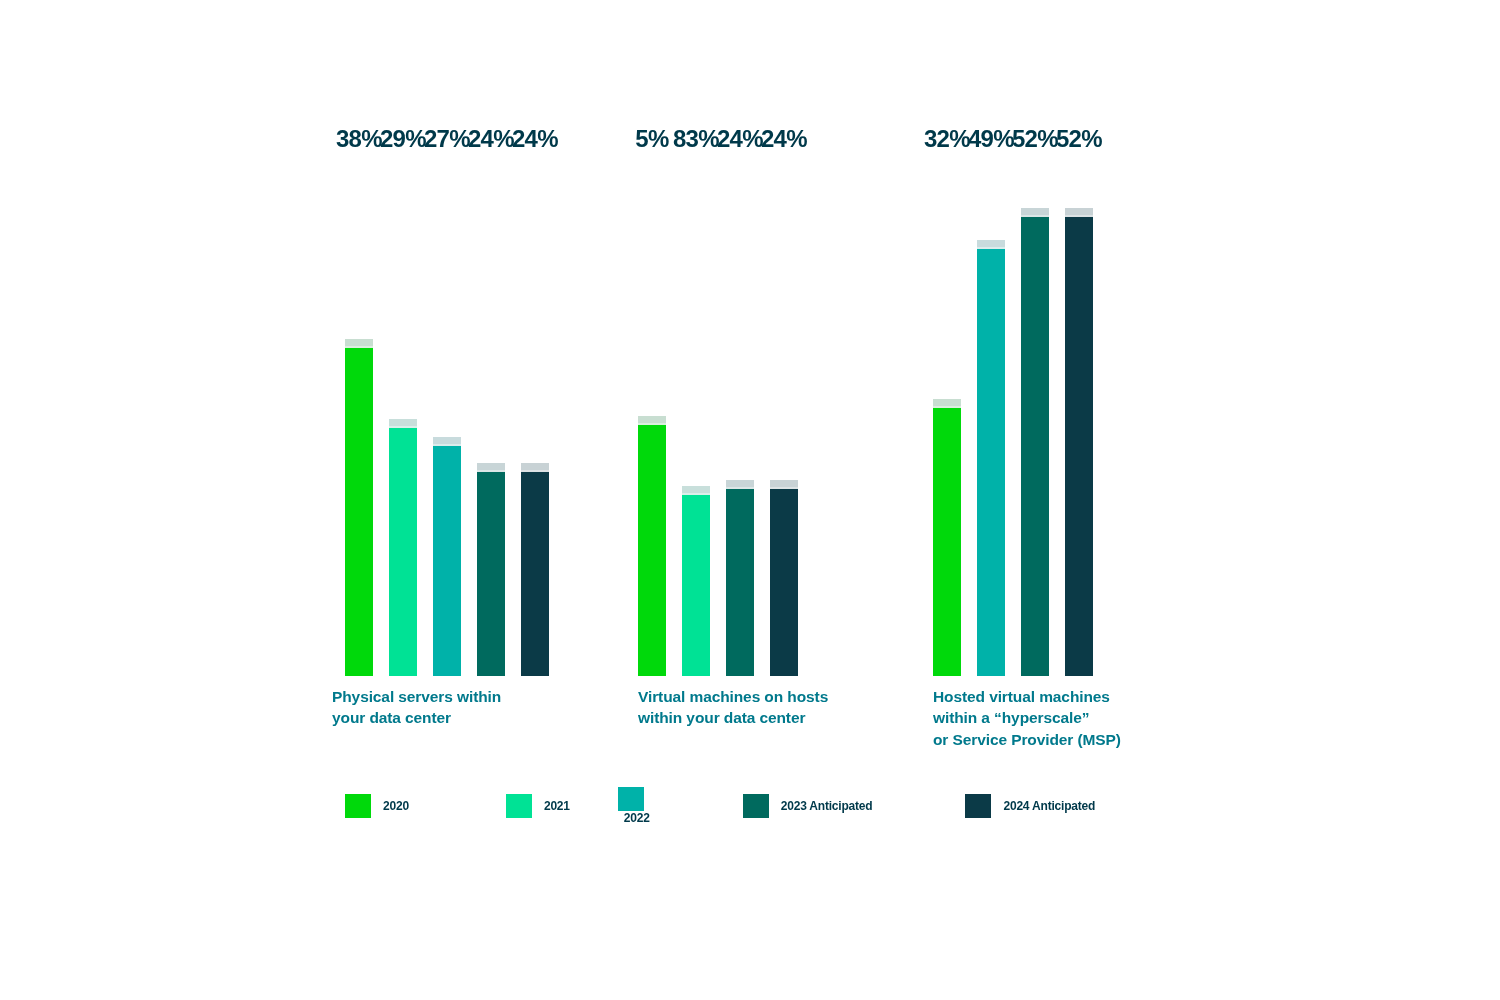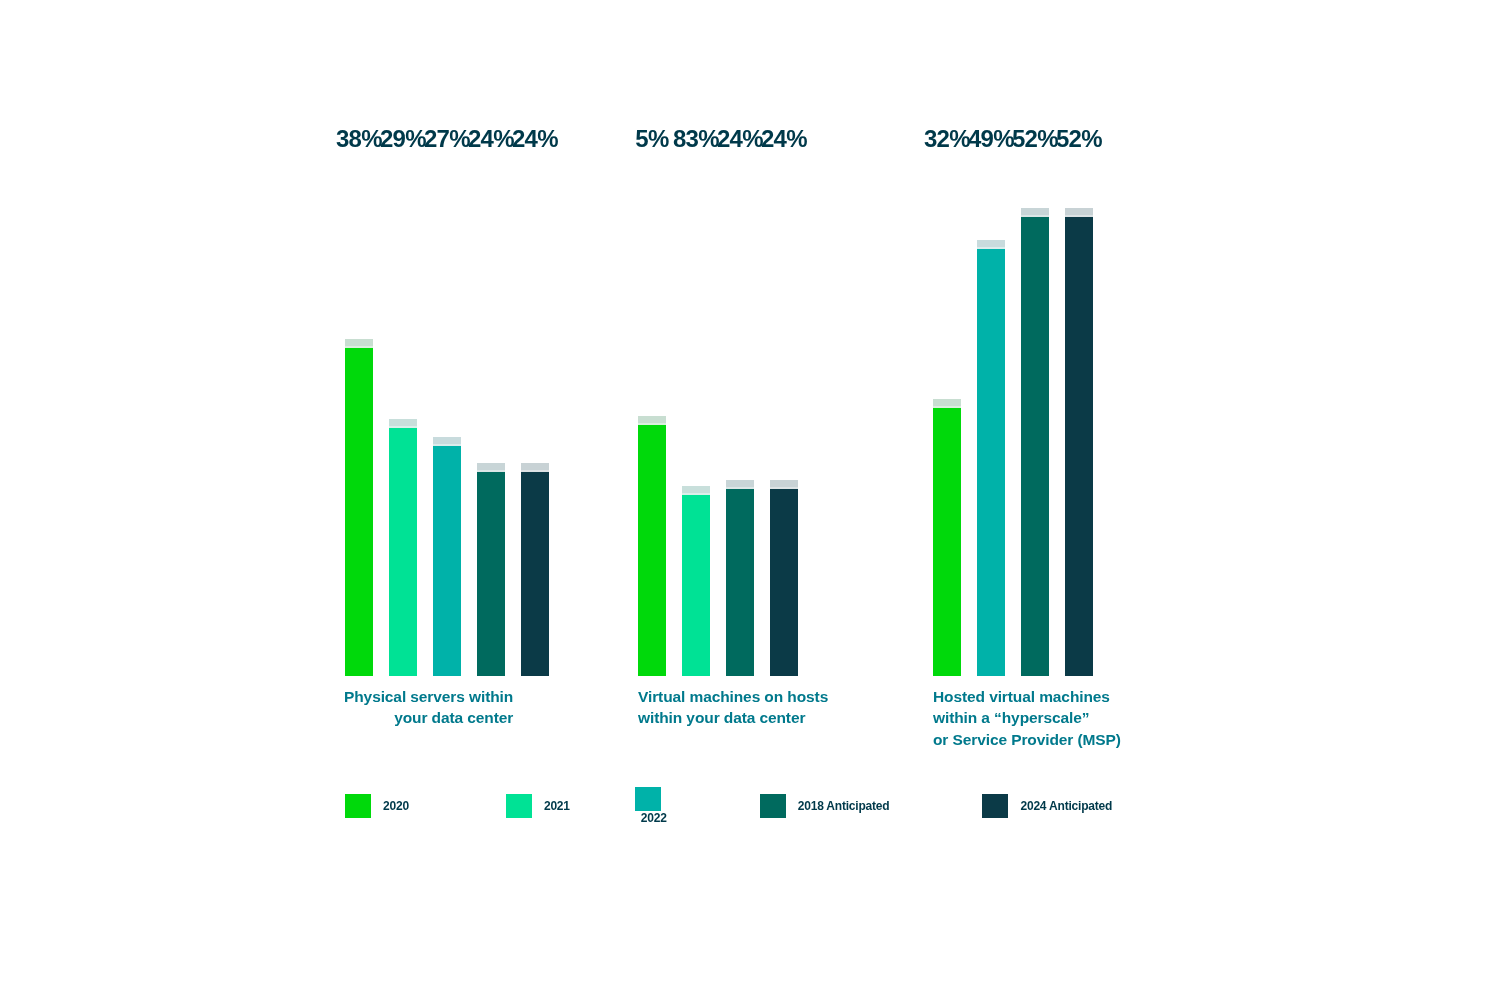--- a/index.html
+++ b/index.html
@@ -217,51 +217,51 @@
         </div>
       </div>
       <div class="bar-slot">
         <div class="value-label">52%</div>
         <div class="bar" style="height:468px;background:#0b3a47;">
           <div class="cap"></div>
         </div>
       </div>
     </div>
 
-    <div class="cat-label" style="left:344px;text-align:right;">Physical servers within
+    <div class="cat-label" style="left:332px;">Physical servers within
 your data center</div>
 
     <div class="cat-label" style="left:933px;">Hosted virtual machines
 within a “hyperscale”
 or Service Provider (MSP)</div>
 
     <div class="cat-label" style="left:638px;">Virtual machines on hosts
 within your data center</div>
   </div>
 
   <div class="legend">
 
     <div class="legend-item" style="margin-right:97px;">
       <span class="legend-swatch" style="background:#00d90b;"></span>
       <span class="legend-text">2020</span>
     </div>
 
-    <div class="legend-item" style="margin-right:59px;">
+    <div class="legend-item" style="margin-right:42px;">
       <span class="legend-swatch" style="background:#00e295;"></span>
       <span class="legend-text">2021</span>
     </div>
 
     <div class="legend-item" style="margin-right:93px;flex-direction:column;">
       <span class="legend-swatch" style="background:#00b2a9;"></span>
       <span class="legend-text">2022</span>
     </div>
 
     <div class="legend-item" style="margin-right:93px;">
       <span class="legend-swatch" style="background:#006a5e;"></span>
-      <span class="legend-text">2018 Anticipated</span>
+      <span class="legend-text">2023 Anticipated</span>
     </div>
 
     <div class="legend-item">
       <span class="legend-swatch" style="background:#0b3a47;"></span>
       <span class="legend-text">2024 Anticipated</span>
     </div>
 
   </div>
 
 </div>

